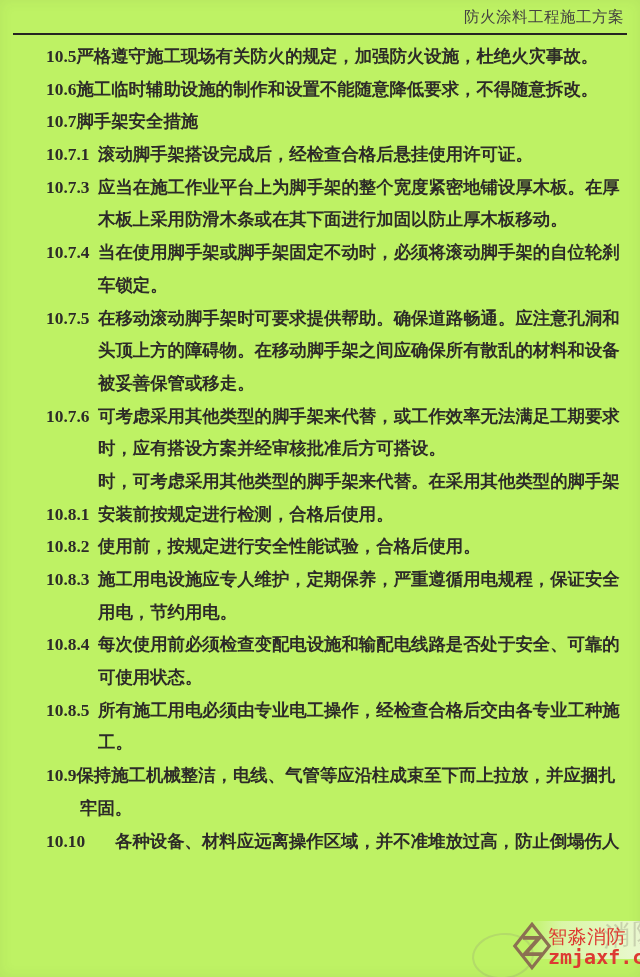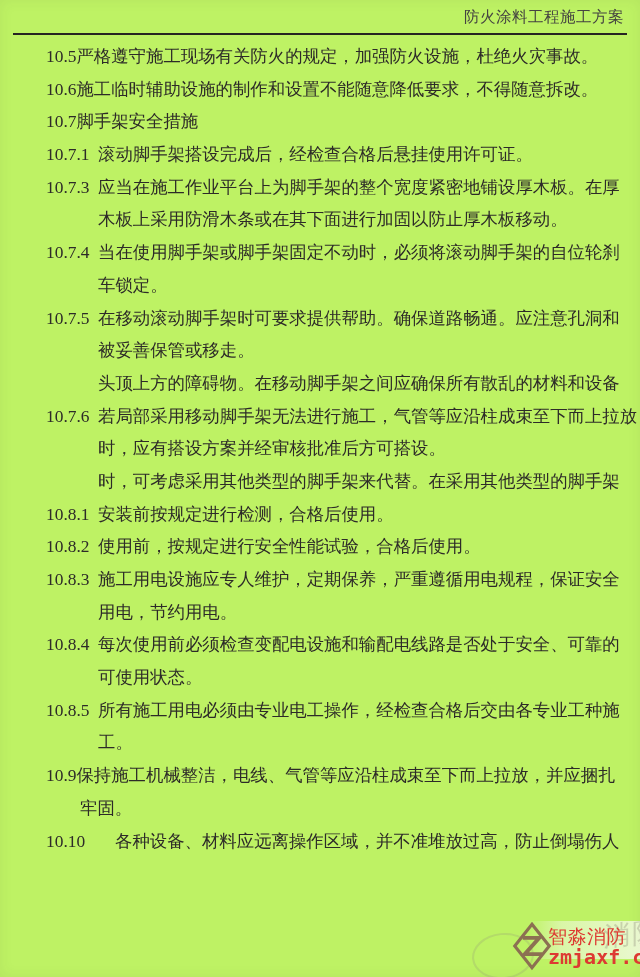--- a/index.html
+++ b/index.html
@@ -27,20 +27,21 @@
   .rule {
     position: absolute;
     top: 33px; left: 13px; right: 13px;
     height: 2px;
     background: #262422;
   }
   .content {
     position: absolute;
     top: 40px; left: 46px; right: 0;
     font-size: 17.4px;
+    font-weight: bold;
   }
   .line {
     height: 32.7px;
     line-height: 32.7px;
     white-space: nowrap;
   }
   .num { display: inline-block; }
   .item.sub  .num { width: 52px; }
   .item.wide .num { width: 69px; }
   .item.main .num { width: auto; }
@@ -135,25 +136,25 @@
       <div class="item sub">
         <div class="line"><span class="num">10.7.3</span><span>应当在施工作业平台上为脚手架的整个宽度紧密地铺设厚木板。在厚</span></div>
         <div class="line cont"><span>木板上采用防滑木条或在其下面进行加固以防止厚木板移动。</span></div>
       </div>
       <div class="item sub">
         <div class="line"><span class="num">10.7.4</span><span>当在使用脚手架或脚手架固定不动时，必须将滚动脚手架的自位轮刹</span></div>
         <div class="line cont"><span>车锁定。</span></div>
       </div>
       <div class="item sub">
         <div class="line"><span class="num">10.7.5</span><span>在移动滚动脚手架时可要求提供帮助。确保道路畅通。应注意孔洞和</span></div>
+        <div class="line cont"><span>头顶上方的障碍物。在移动脚手架之间应确保所有散乱的材料和设备</span></div>
         <div class="line cont"><span>被妥善保管或移走。</span></div>
-        <div class="line cont"><span>头顶上方的障碍物。在移动脚手架之间应确保所有散乱的材料和设备</span></div>
-      </div>
-      <div class="item sub">
-        <div class="line"><span class="num">10.7.6</span><span>若局部采用移动脚手架无法进行施工，气管等应沿柱成束至下而上拉放</span></div>
+      </div>
+      <div class="item sub">
+        <div class="line"><span class="num">10.7.6</span><span>可考虑采用其他类型的脚手架来代替，或工作效率无法满足工期要求</span></div>
         <div class="line cont"><span>时，应有搭设方案并经审核批准后方可搭设。</span></div>
         <div class="line cont"><span>时，可考虑采用其他类型的脚手架来代替。在采用其他类型的脚手架</span></div>
       </div>
       <div class="item sub">
         <div class="line"><span class="num">10.8.1</span><span>安装前按规定进行检测，合格后使用。</span></div>
       </div>
       <div class="item sub">
         <div class="line"><span class="num">10.8.2</span><span>使用前，按规定进行安全性能试验，合格后使用。</span></div>
       </div>
       <div class="item sub">

